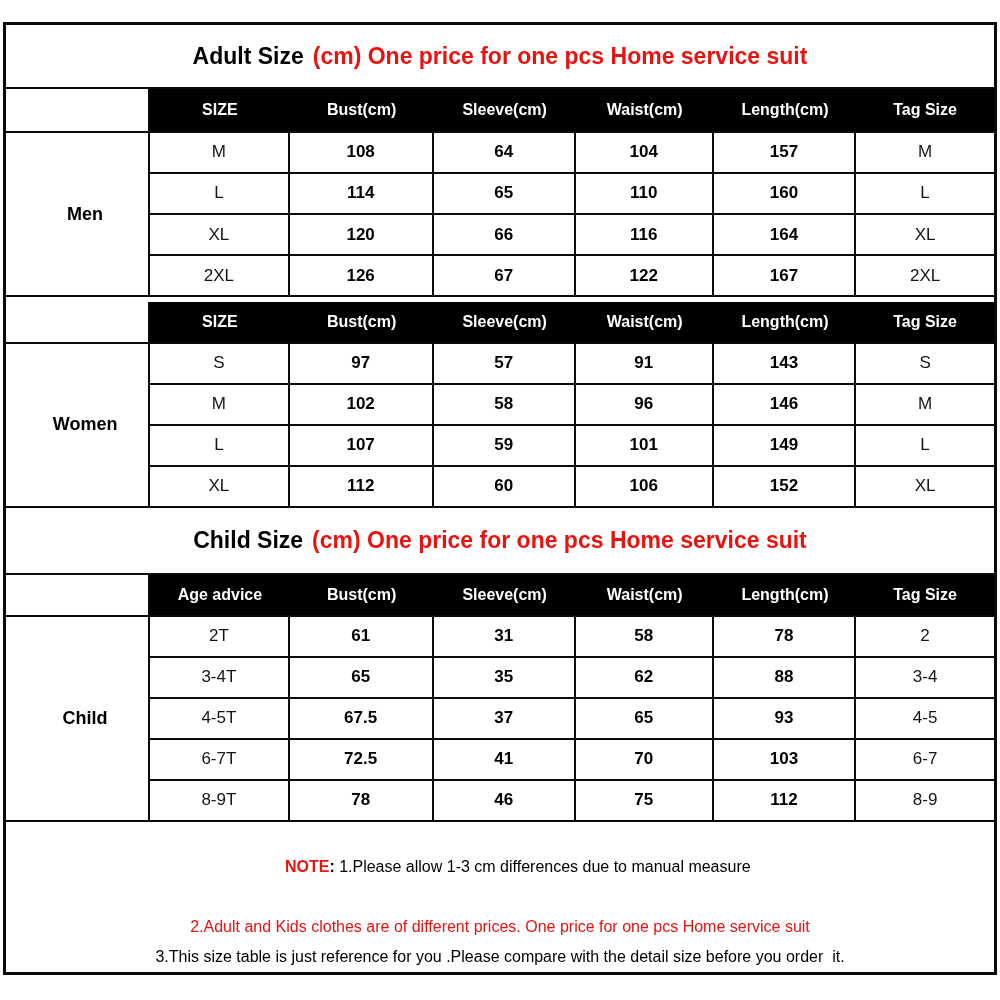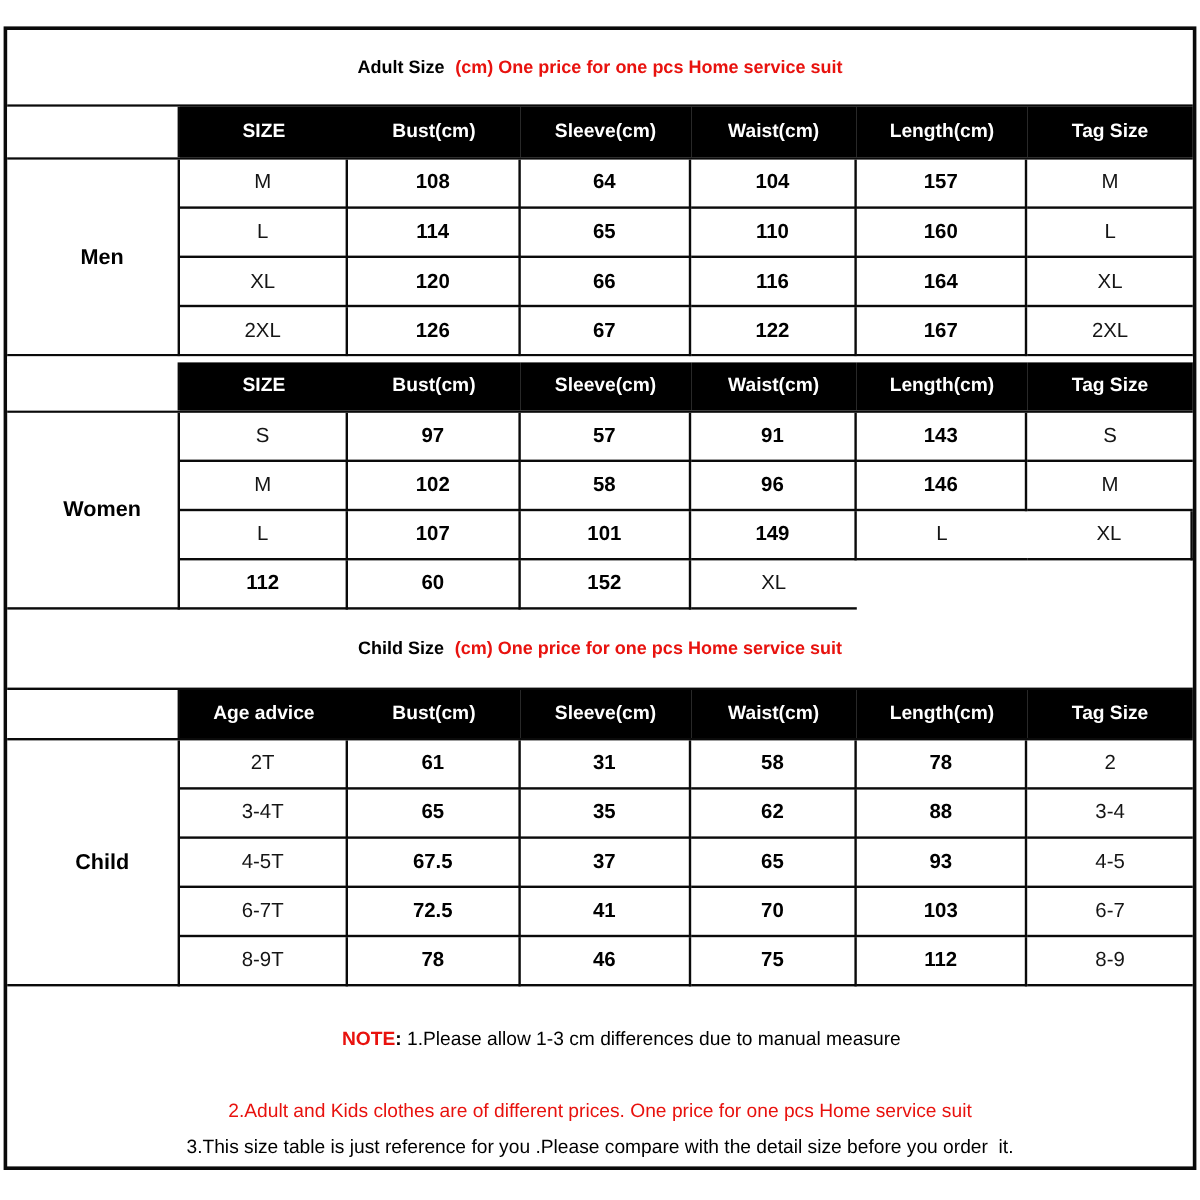--- a/index.html
+++ b/index.html
@@ -10,21 +10,21 @@
   .sheet{
     position:absolute;left:3px;top:22px;width:994px;height:953px;
     border:3px solid #0a0a0a;box-sizing:border-box;
     display:flex;flex-direction:column;background:#fff;
     --cols:14.6% 14.1% 14.6% 14.35% 14.0% 14.4% auto;
     --red:#e8120e;--line:#0a0a0a;
   }
   .title-row{
     border-bottom:2px solid var(--line);
     display:flex;align-items:center;justify-content:center;
-    font-size:15px;font-weight:bold;white-space:pre-wrap;
+    font-size:23px;font-weight:bold;white-space:pre-wrap;
   }
   .title-adult{height:65px;}
   .title-child{height:68px;}
   .title-red{color:var(--red);margin-left:9px;}
   .hdr{
     display:grid;grid-template-columns:var(--cols);
     border-bottom:2px solid var(--line);box-sizing:border-box;
   }
   .hdr-adult1{height:46px;}
   .hdr-adult2{height:44px;}
@@ -140,27 +140,29 @@
 
       <div class="cell">M</div>
       <div class="cell num">102</div>
       <div class="cell num">58</div>
       <div class="cell num">96</div>
       <div class="cell num">146</div>
       <div class="cell last">M</div>
 
       <div class="cell">L</div>
       <div class="cell num">107</div>
+      <div class="cell num">59</div>
       <div class="cell num">101</div>
       <div class="cell num">149</div>
       <div class="cell last">L</div>
 
       <div class="cell">XL</div>
       <div class="cell num">112</div>
       <div class="cell num">60</div>
+      <div class="cell num">106</div>
       <div class="cell num">152</div>
       <div class="cell last">XL</div>
     </div>
 
     <div class="title-row title-child">
       <span>Child Size</span>
       <span class="title-red">(cm) One price for one pcs Home service suit</span>
     </div>
 
     <div class="hdr hdr-child">

